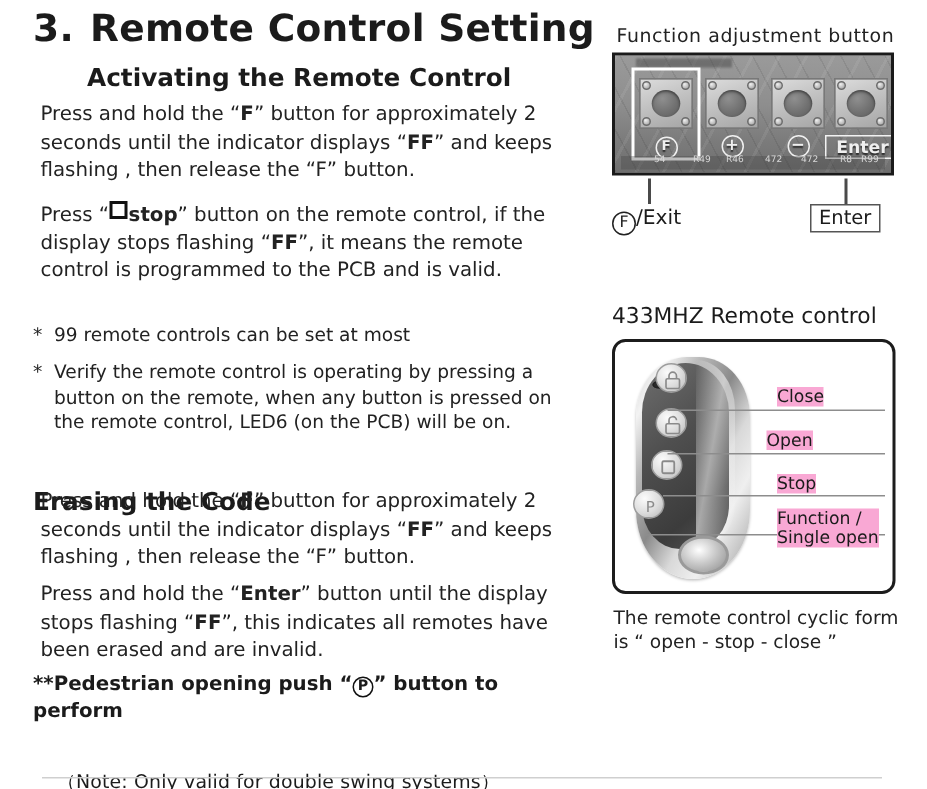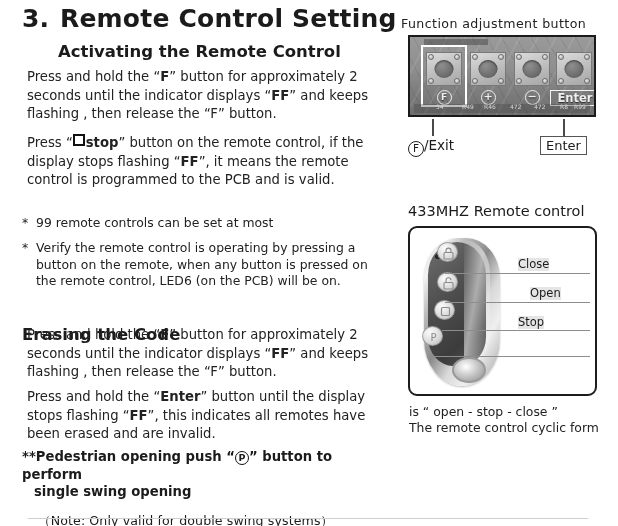--- a/index.html
+++ b/index.html
@@ -110,21 +110,21 @@
 
   
   .right-col {
     position: absolute;
     left: 400px; top: 0;
     width: 218px; height: 526px;
   }
 
   .caption-top {
     position: absolute;
-    left: 1px;
+    left: 11px;
     top: 16px;
     font-size: 12.6px;
     letter-spacing: 0.4px;
     color: #222;
     white-space: nowrap;
   }
 
   
   .pcb {
     position: absolute;
@@ -379,26 +379,26 @@
   }
   #ll-close { left: 45px;  top: 273px; width: 145px; }
   #ll-open  { left: 45px;  top: 302px; width: 145px; }
   #ll-stop  { left: 42px;  top: 330px; width: 148px; }
   #ll-func  { left: 30px;  top: 356px; width: 160px; }
 
   .lead-label {
     position: absolute;
     font-size: 11.5px;
     color: #1b1b1b;
-    background: #e5e5e5;
+    background: #f9a8d4;
     white-space: nowrap;
     line-height: 13px;
   }
   #lb-close { left: 118px; top: 258px; }
-  #lb-open  { left: 130px; top: 287px; }
+  #lb-open  { left: 111px; top: 287px; }
   #lb-stop  { left: 118px; top: 316px; }
   #lb-func  { left: 118px; top: 339px; }
 
   .cyclic-note {
     position: absolute;
     left: 9px;
     top: 404px;
     font-size: 12.4px;
     line-height: 16px;
     color: #222;
@@ -453,21 +453,20 @@
   <div class="para" id="para-3">
     <span>Press and hold the “</span><b>F</b><span>” button for approximately 2 seconds until the indicator displays “</span><b>FF</b><span>” and keeps flashing , then release the “F” button.</span>
   </div>
 
   <div class="para" id="para-4">
     <span>Press and hold the “</span><b>Enter</b><span>” button until the display stops flashing “</span><b>FF</b><span>”, this indicates all remotes have been erased and are invalid.</span>
   </div>
 
   <div class="ped-block">
     <span>**</span><span>Pedestrian opening push “</span><span class="circ-glyph">P</span><span>” button to perform</span>
-    <div class="ped-line2">single swing opening</div>
   </div>
 
   <div class="ped-note">（Note: Only valid for double swing systems）</div>
 </div>
 
 <div class="right-col">
 
   <div class="caption-top">Function adjustment button</div>
 
   <div class="pcb">
@@ -563,20 +562,24 @@
   </div>
 
   <div class="lead-line" id="ll-close"></div>
   <div class="lead-line" id="ll-open"></div>
   <div class="lead-line" id="ll-stop"></div>
   <div class="lead-line" id="ll-func"></div>
 
   <div class="lead-label" id="lb-close">Close</div>
   <div class="lead-label" id="lb-open">Open</div>
   <div class="lead-label" id="lb-stop">Stop</div>
+  <div class="lead-label" id="lb-func">
+    <div>Function /</div>
+    <div>Single open</div>
+  </div>
 
   <div class="cyclic-note">
+    <div>The remote control cyclic form</div>
     <div>is “ open - stop - close ”</div>
-    <div>The remote control cyclic form</div>
   </div>
 </div>
 
 <div class="footer-rule"></div>
 
 </body></html>

